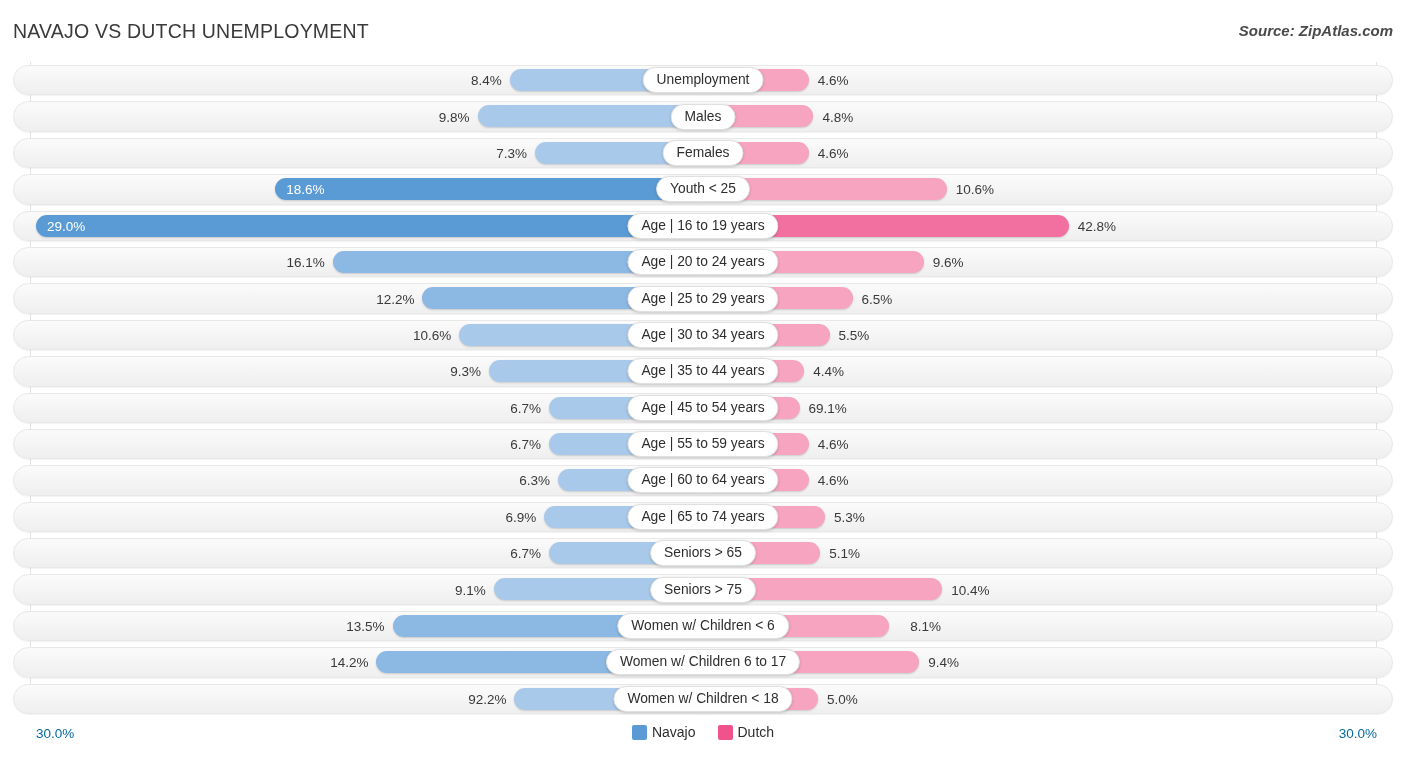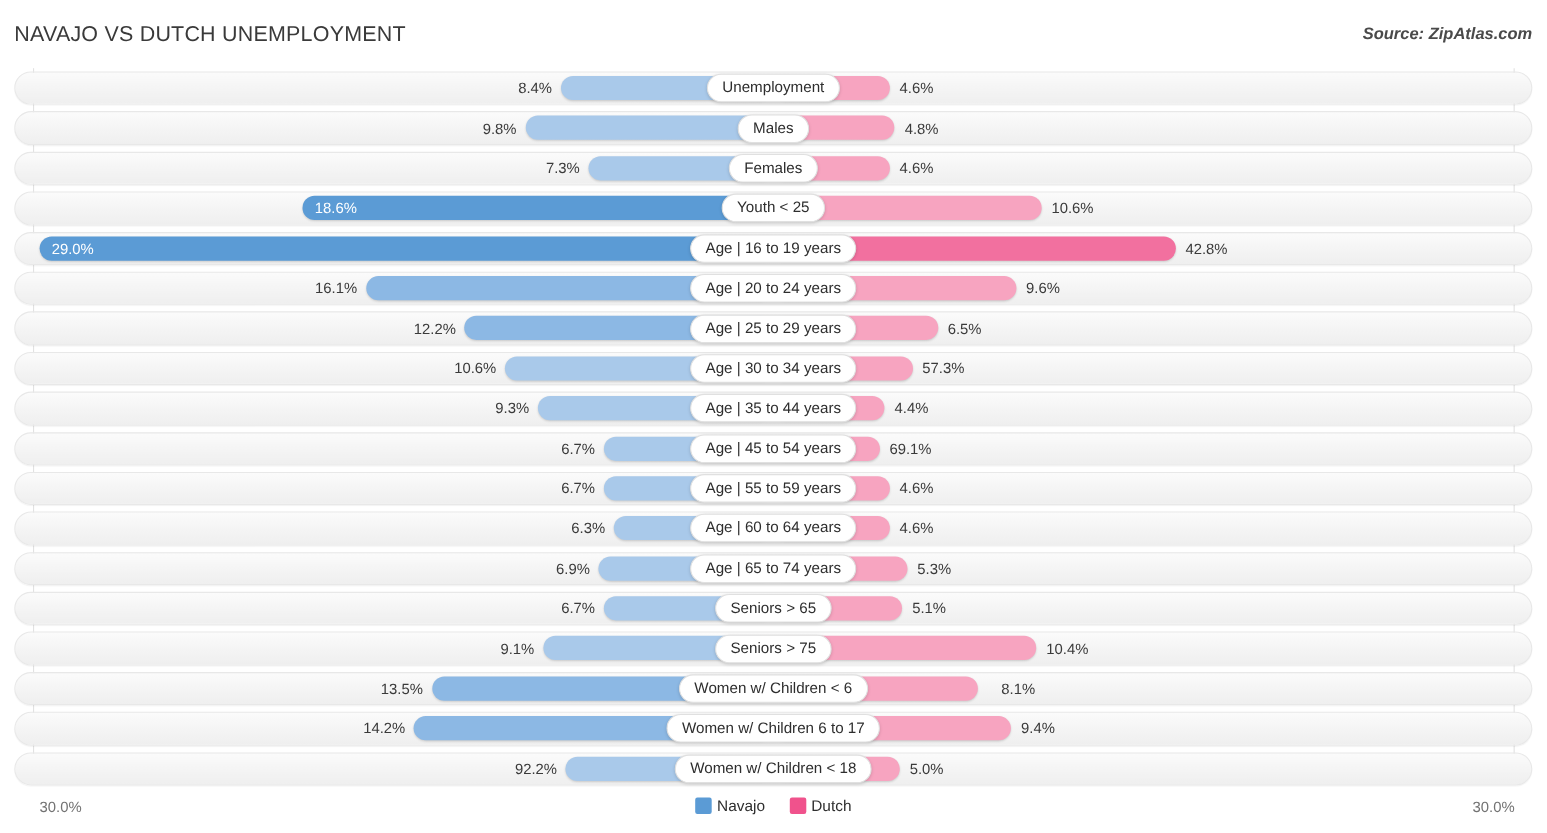--- a/index.html
+++ b/index.html
@@ -143,21 +143,21 @@
   .footer {
     position: absolute;
     left: 0; right: 0;
     top: 718px;
     height: 39px;
   }
   .axis-label {
     position: absolute;
     top: 8px;
     font-size: 13.5px;
-    color: #737373;
+    color: #0369a1;
   }
   .axis-label.left  { left: 36px; }
   .axis-label.right { right: 29px; }
 
   .legend {
     position: absolute;
     left: 0; right: 0;
     top: 6px;
     display: flex;
     justify-content: center;
@@ -249,21 +249,21 @@
           <div class="val left" style="right: 991.6px;">12.2%</div>
           <div class="bar right" style="width: 149.5px; background: rgb(247, 164, 192);"></div>
           <div class="val right" style="left: 861.5px;">6.5%</div>
           <div class="pill">Age | 25 to 29 years</div>
         </div>
         <div class="row">
           <div class="track"></div>
           <div class="bar left" style="width: 243.8px; background: rgb(169, 201, 234);"></div>
           <div class="val left" style="right: 954.8px;">10.6%</div>
           <div class="bar right" style="width: 126.5px; background: rgb(247, 164, 192);"></div>
-          <div class="val right" style="left: 838.5px;">57.3%</div>
+          <div class="val right" style="left: 838.5px;">5.5%</div>
           <div class="pill">Age | 30 to 34 years</div>
         </div>
         <div class="row">
           <div class="track"></div>
           <div class="bar left" style="width: 213.9px; background: rgb(169, 201, 234);"></div>
           <div class="val left" style="right: 924.9px;">9.3%</div>
           <div class="bar right" style="width: 101.2px; background: rgb(247, 164, 192);"></div>
           <div class="val right" style="left: 813.2px;">4.4%</div>
           <div class="pill">Age | 35 to 44 years</div>
         </div>

